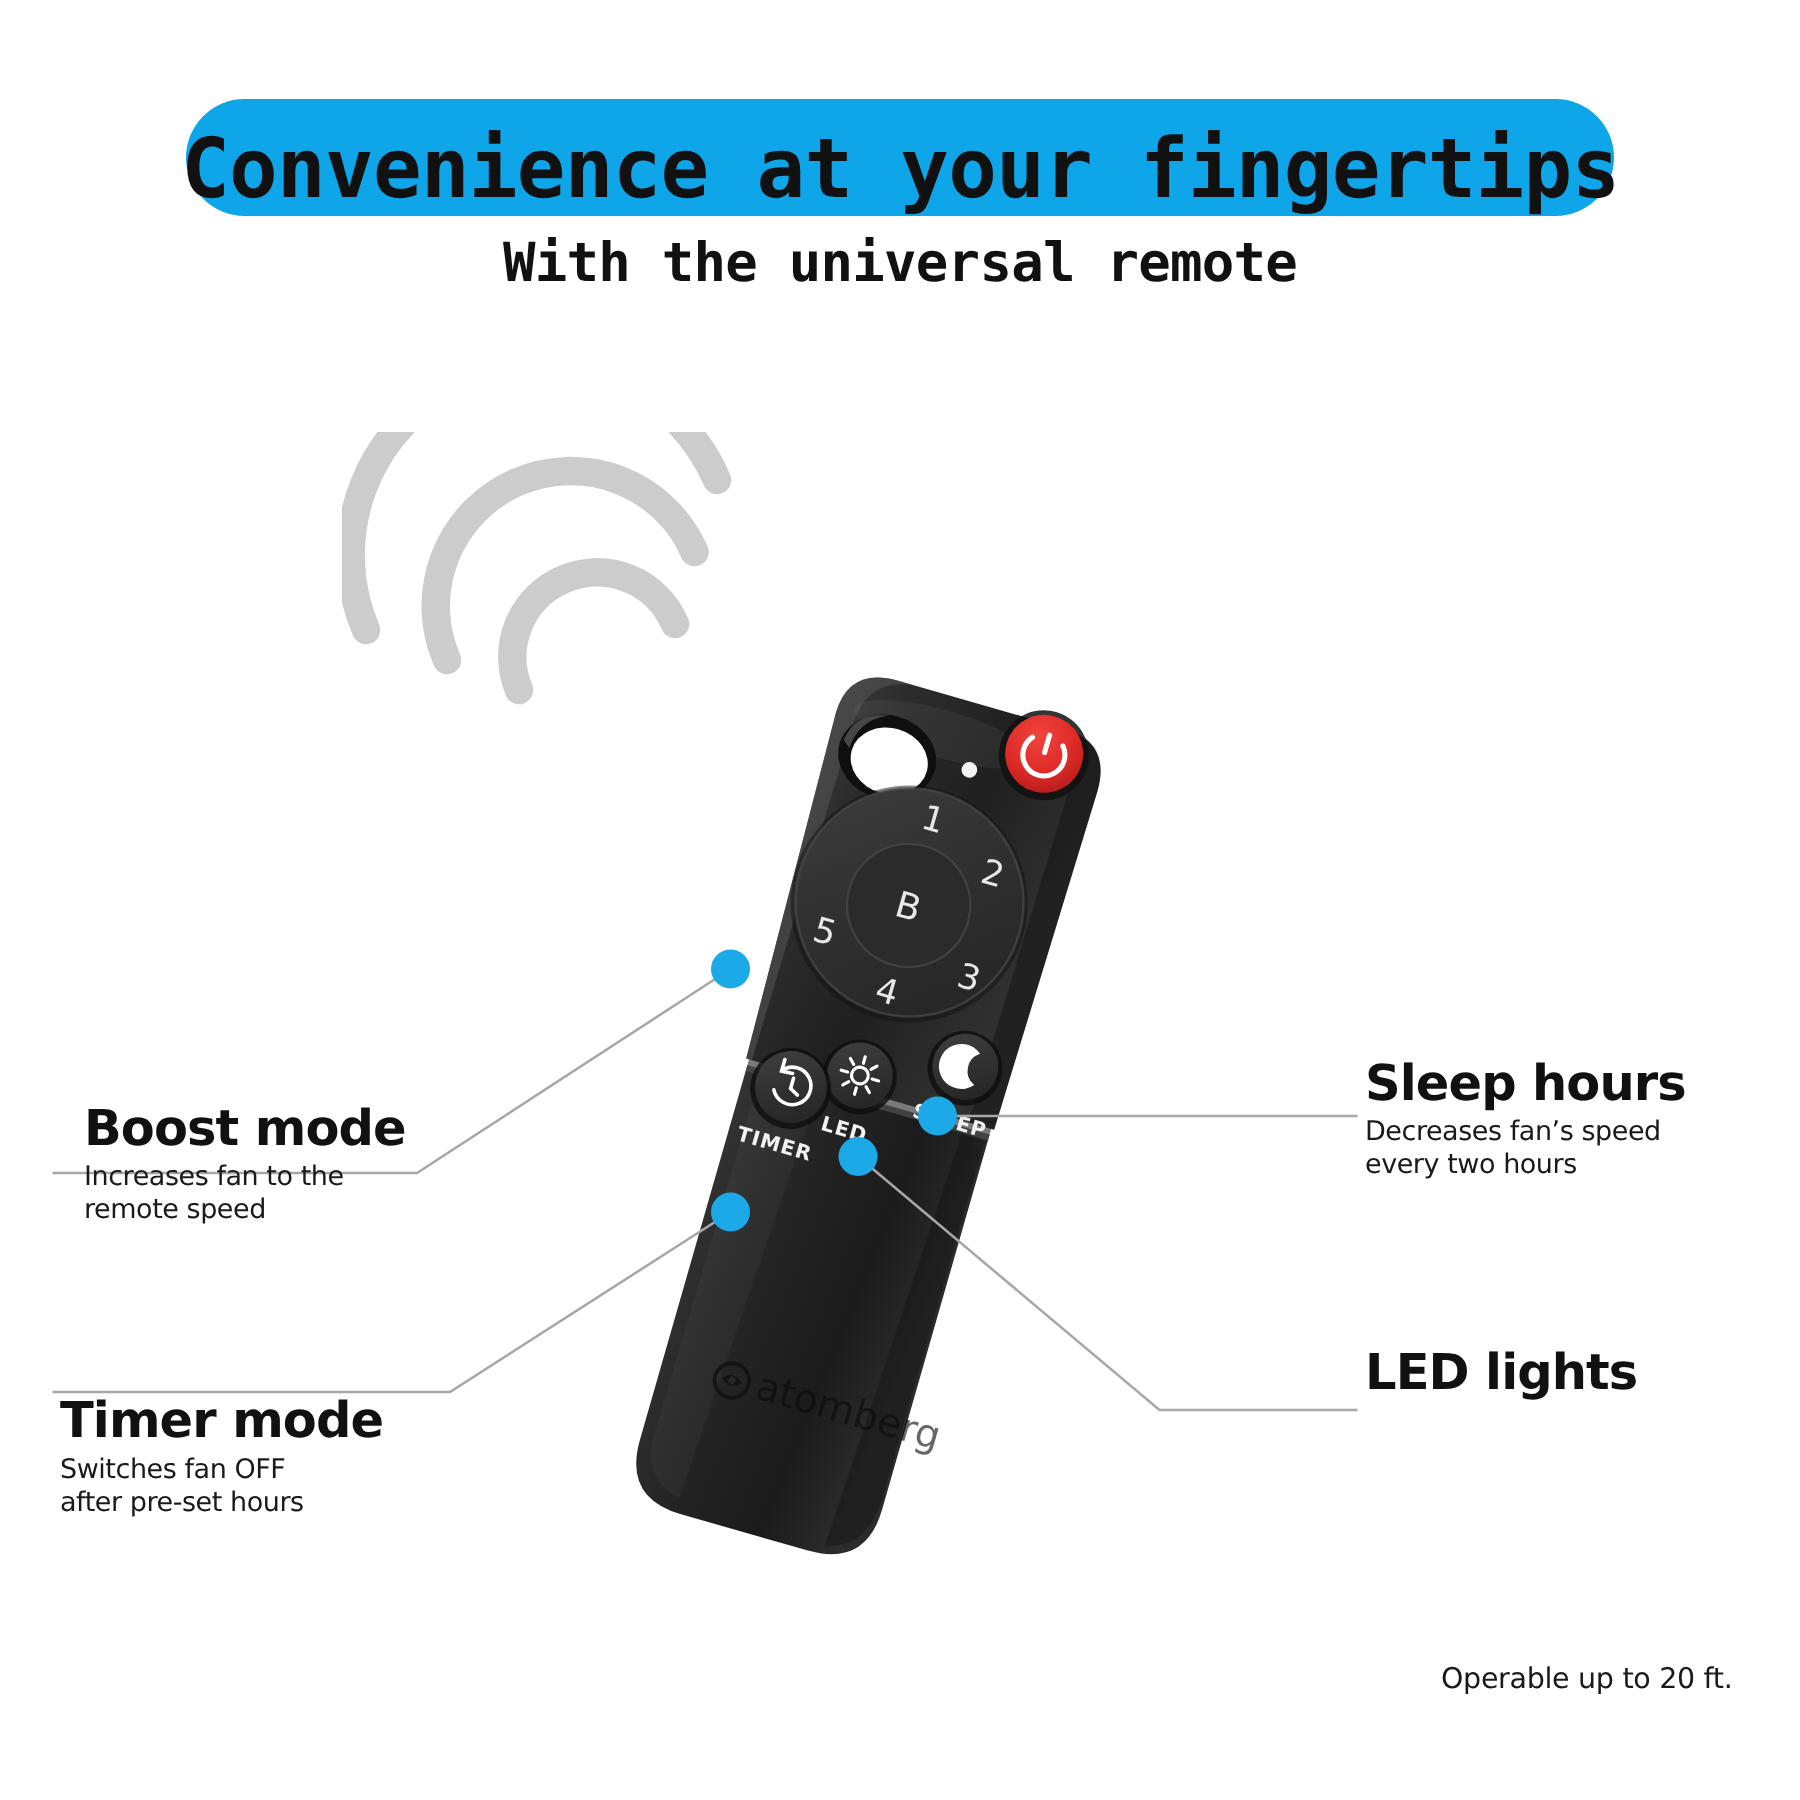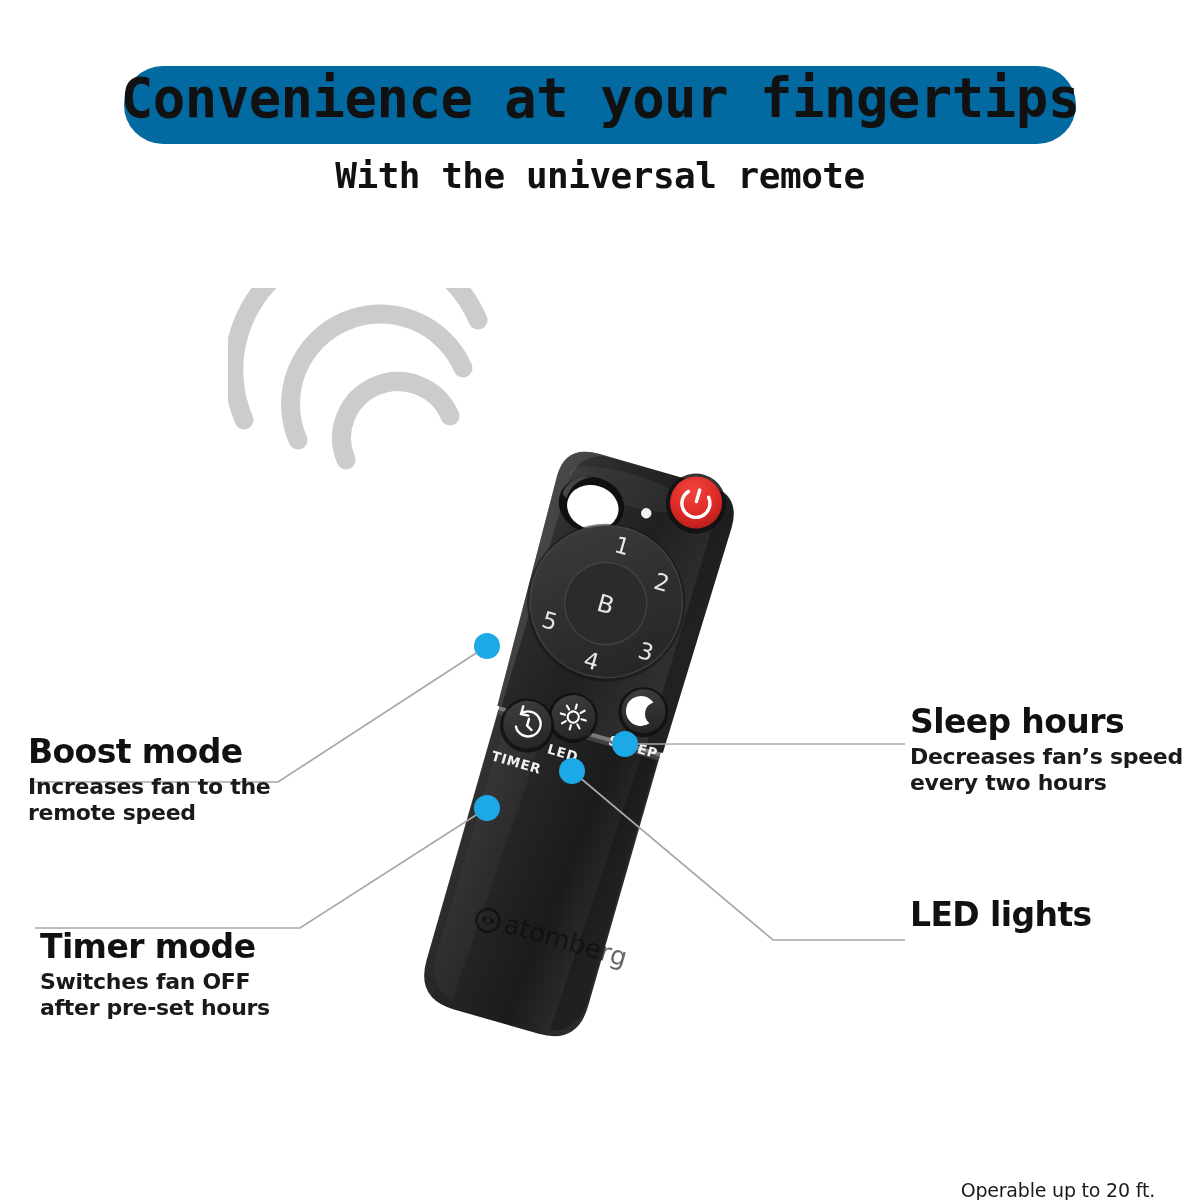--- a/index.html
+++ b/index.html
@@ -19,24 +19,24 @@
     overflow: hidden;
   }
 
   
   #banner {
     position: absolute;
     left: 124px;
     top: 66px;
     width: 952px;
     height: 78px;
-    background: #0369a1;
+    background: #0ea5e9;
     border-radius: 39px;
     display: flex;
-    align-items: flex-start;
+    align-items: flex-end;
     justify-content: center;
   }
   #banner-title {
     font-family: "DejaVu Sans Mono", "Liberation Mono", monospace;
     font-weight: bold;
     font-size: 55px;
     letter-spacing: -0.5px;
     color: #111111;
     white-space: nowrap;
     transform: scaleX(0.98);
@@ -80,45 +80,44 @@
     font-weight: bold;
     font-size: 33px;
     color: #111111;
     letter-spacing: -0.6px;
     line-height: 1.05;
     white-space: nowrap;
   }
   .callout p {
     margin: 0;
     font-family: "DejaVu Sans", "Liberation Sans", sans-serif;
-    font-size: 22px;
+    font-size: 18px;
     color: #1a1a1a;
     line-height: 1.22;
     letter-spacing: -0.3px;
     white-space: pre-line;
-    font-weight: bold;
-  }
-  #c-boost  { left: 28px;  top: 735px; }
+  }
+  #c-boost  { left: 56px;  top: 735px; }
   #c-timer  { left: 40px;  top: 930px; }
   #c-sleep  { left: 910px; top: 705px; }
   #c-led    { left: 910px; top: 898px; text-align: right; }
 
   
   #leaders {
     position: absolute;
     left: 0; top: 0;
     width: 1200px; height: 1200px;
     pointer-events: none;
   }
 
   
   #footnote {
     position: absolute;
     right: 45px;
-    top: 1179px;
+    top: 1108px;
     font-family: "DejaVu Sans", "Liberation Sans", sans-serif;
     font-size: 19px;
     color: #1a1a1a;
     letter-spacing: -0.2px;
   }
 </style>
 </head>
 <body>
 
 <div id="stage">

